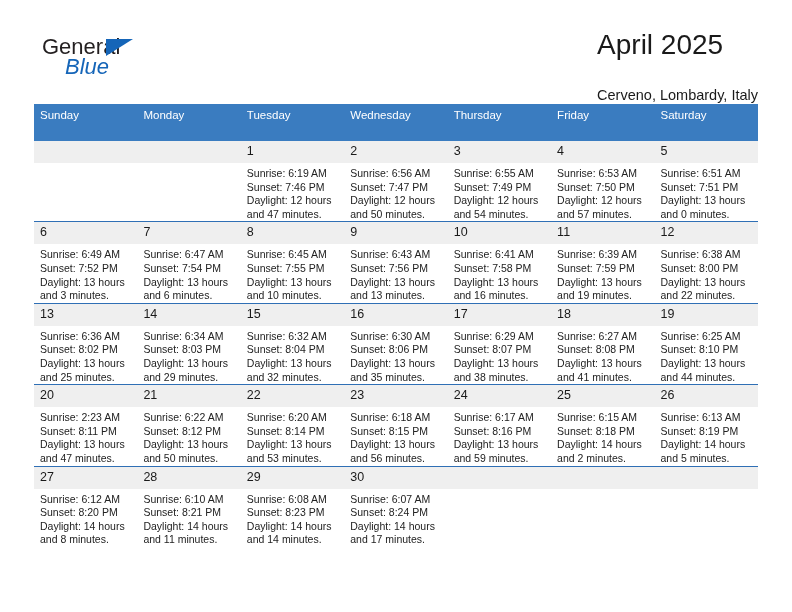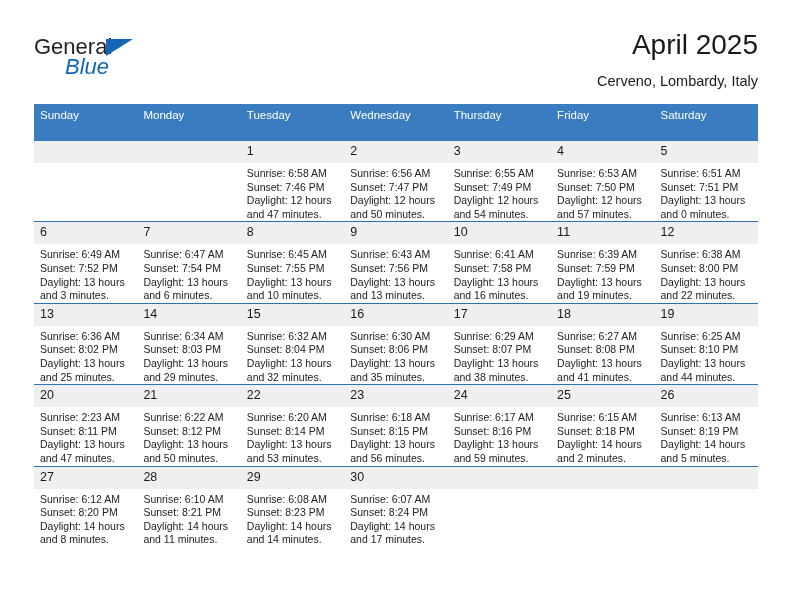--- a/index.html
+++ b/index.html
@@ -31,21 +31,21 @@
   }
   .logo {
     position: absolute;
     left: 0;
     top: 6px;
     width: 200px;
     height: 50px;
   }
   .logo-general {
     position: absolute;
-    left: 0;
+    left: 8px;
     top: 0;
     font-size: 22px;
     letter-spacing: 0px;
     color: #231f20;
     font-family: "Liberation Sans", sans-serif;
   }
   .logo-triangle {
     position: absolute;
     left: 72px;
     top: 5px;
@@ -61,33 +61,33 @@
     font-size: 22px;
     color: #1565b8;
     font-family: "Liberation Sans", sans-serif;
     font-style: italic;
   }
 
   .title-block {
     position: absolute;
     right: 0;
     top: 0;
-    text-align: right;
+    text-align: left;
   }
   .cal-title {
     font-size: 28px;
     color: #1a1a1a;
     line-height: 34px;
     white-space: nowrap;
   }
   .cal-subtitle {
     font-size: 14.5px;
     color: #1a1a1a;
     line-height: 22px;
-    margin-top: 8px;
+    margin-top: 22px;
     white-space: nowrap;
   }
 
   
   .calendar {
     position: absolute;
     left: 34px;
     top: 104px;
     width: 724px;
     border-collapse: collapse;
@@ -190,21 +190,21 @@
                 <div></div>
                 <div></div>
                 <div></div>
               </div>
             </div>
           </td>
         <td>
             <div class="daycell">
               <div class="daynum-band">1</div>
               <div class="daylines">
-                <div>Sunrise: 6:58 AM</div>
+                <div>Sunrise: 6:19 AM</div>
                 <div>Sunset: 7:46 PM</div>
                 <div>Daylight: 12 hours</div>
                 <div>and 47 minutes.</div>
               </div>
             </div>
           </td>
         <td>
             <div class="daycell">
               <div class="daynum-band">2</div>
               <div class="daylines">

